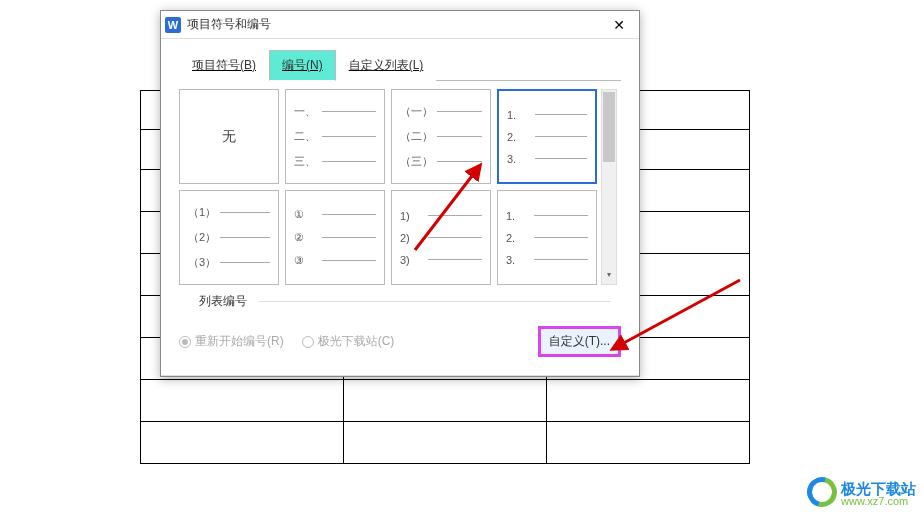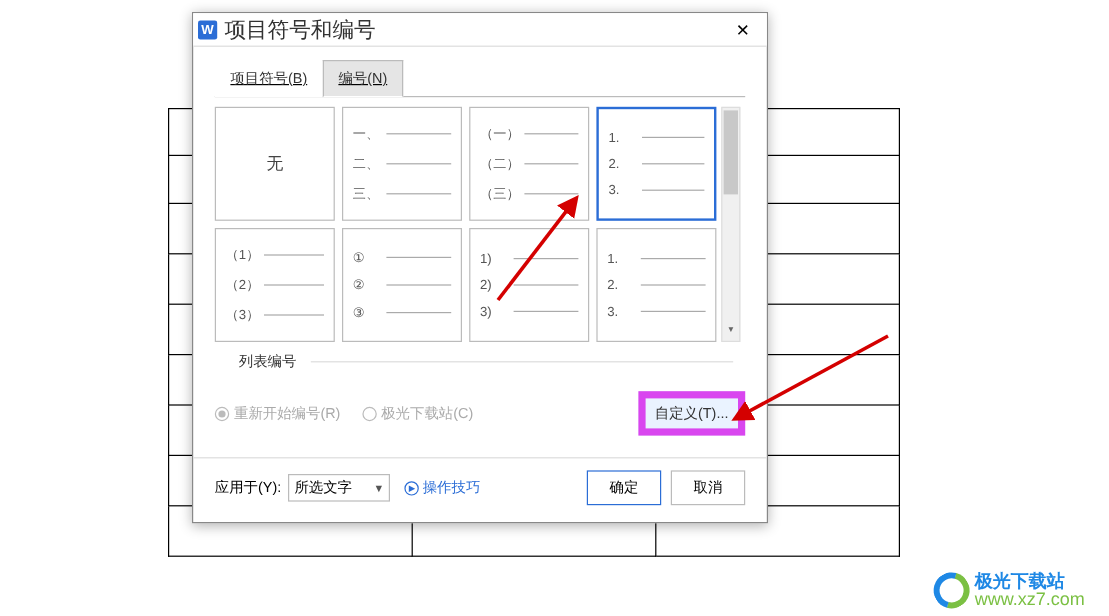--- a/index.html
+++ b/index.html
@@ -57,21 +57,21 @@
     background: #2b6dd6;
     color: #fff;
     font-size: 11px;
     font-weight: bold;
     display: flex;
     align-items: center;
     justify-content: center;
     border-radius: 2px;
     margin-right: 6px;
   }
-  .titlebar .title-text { font-size: 18px; color: #333; }
+  .titlebar .title-text { font-size: 12px; color: #333; }
   .titlebar .close {
     margin-left: auto;
     width: 40px; height: 28px;
     display: flex; align-items: center; justify-content: center;
     font-size: 14px;
     cursor: pointer;
   }
 
   .tabs {
     display: flex;
@@ -85,21 +85,21 @@
     font-size: 12px;
     color: #333;
     cursor: pointer;
     position: relative;
     top: 1px;
     background: #fff;
   }
   .tab.active {
     border-color: #bbb;
     border-bottom: 1px solid #fff;
-    background: #e5e5e5;
+    background: #5eead4;
   }
   .tab-underline {
     border-bottom: 1px solid #bbb;
     margin: 0 18px;
   }
 
   .grid-area {
     padding: 8px 18px 4px 18px;
     display: flex;
   }
@@ -189,21 +189,21 @@
   .radio-row .radio { display: flex; align-items: center; gap: 4px; }
   .radio-row .circ {
     width: 12px; height: 12px; border: 1px solid #bbb; border-radius: 50%;
     display: inline-block; position: relative;
   }
   .radio-row .radio.checked .circ::after{
     content:"";position:absolute;left:2px;top:2px;width:6px;height:6px;border-radius:50%;background:#bbb;
   }
   .btn-custom {
     margin-left: auto;
-    border: 6px solid #d946ef;
+    border: 3px solid #d946ef;
     background: #eaf3ff;
     padding: 4px 8px;
     font-size: 12px;
     color: #333;
     cursor: pointer;
   }
 
   .divider { border-top: 1px solid #ddd; margin: 4px 0 0 0; }
 
   .bottom-row {
@@ -243,21 +243,21 @@
   }
   .btn.primary { border: 1px solid #2b6dd6; }
   .btn-group { margin-left: auto; display: flex; gap: 8px; }
 
   
   .arrow-svg { position: absolute; pointer-events: none; }
 
   
   .watermark {
     position: absolute;
-    right: 20px;
+    right: 8px;
     bottom: 6px;
     display: flex;
     align-items: flex-end;
     gap: 4px;
   }
   .watermark .logo {
     width: 30px; height: 30px; position: relative;
   }
   .watermark .logo .sw1 {
     position:absolute; inset:0;
@@ -270,21 +270,21 @@
   .watermark .logo .sw2 {
     position:absolute; inset:0;
     border-radius:50%;
     border:5px solid transparent;
     border-left-color:#1e88e5;
     border-top-color:#1e88e5;
     transform:rotate(-30deg);
   }
   .watermark .txt { display:flex; flex-direction:column; line-height:1; }
   .watermark .cn { color:#1e88e5; font-weight:bold; font-size:15px; }
-  .watermark .url { color:#7bc043; font-size:15px; }
+  .watermark .url { color:#7bc043; font-size:11px; }
 </style>
 </head>
 <body>
 
 <div class="bg-table">
   <div class="row toprow">
       <div class="cell"></div>
       <div class="cell"></div>
       <div class="cell"></div>
     </div>
@@ -333,20 +333,21 @@
 <div class="dialog">
   <div class="titlebar">
     <div class="app-icon">W</div>
     <div class="title-text">项目符号和编号</div>
     <div class="close">✕</div>
   </div>
 
   <div class="tabs">
     <div class="tab">项目符号(B)</div>
     <div class="tab active">编号(N)</div>
+    <div class="tab">自定义列表(L)</div>
   </div>
   <div class="tab-underline"></div>
 
   <div class="grid-area">
     <div class="grid">
       <div class="nstyle none">无</div>
 
       <div class="nstyle">
         <div class="line">
             <span class="lbl">一、</span>
@@ -467,35 +468,20 @@
     </label>
     <label class="radio">
       <span class="circ"></span>
       <span>极光下载站(C)</span>
     </label>
     <button class="btn-custom">自定义(T)...</button>
   </div>
 
   <div class="divider"></div>
 
-  <div class="bottom-row">
-    <span>应用于(Y):</span>
-    <span class="select">
-      <span>所选文字</span>
-      <span class="chev">▼</span>
-    </span>
-    <span class="link-help">
-      <span class="playicon">▶</span>
-      <span>操作技巧</span>
-    </span>
-    <span class="btn-group">
-      <button class="btn primary">确定</button>
-      <button class="btn">取消</button>
-    </span>
-  </div>
 </div>
 
 <svg class="arrow-svg" style="left:300px;top:110px;width:230px;height:180px;">
   <defs>
       <marker id="ah1" markerWidth="10" markerHeight="10" refX="2" refY="3" orient="auto">
     <path d="M0,0 L6,3 L0,6 Z" fill="#d40000"></path>
       </marker>
     </defs>
   <line x1="115" y1="140" x2="175" y2="62" stroke="#d40000" stroke-width="3" marker-end="url(#ah1)"></line>
 </svg>

